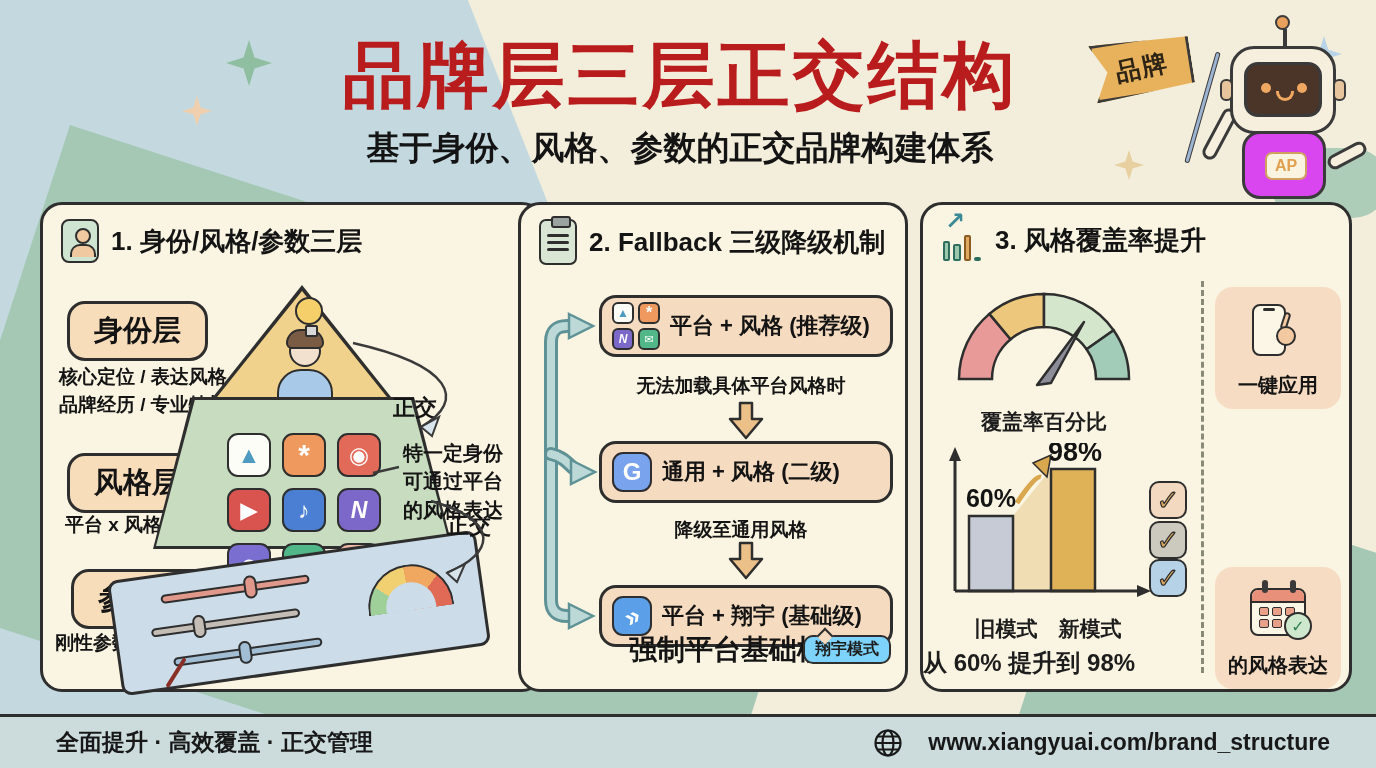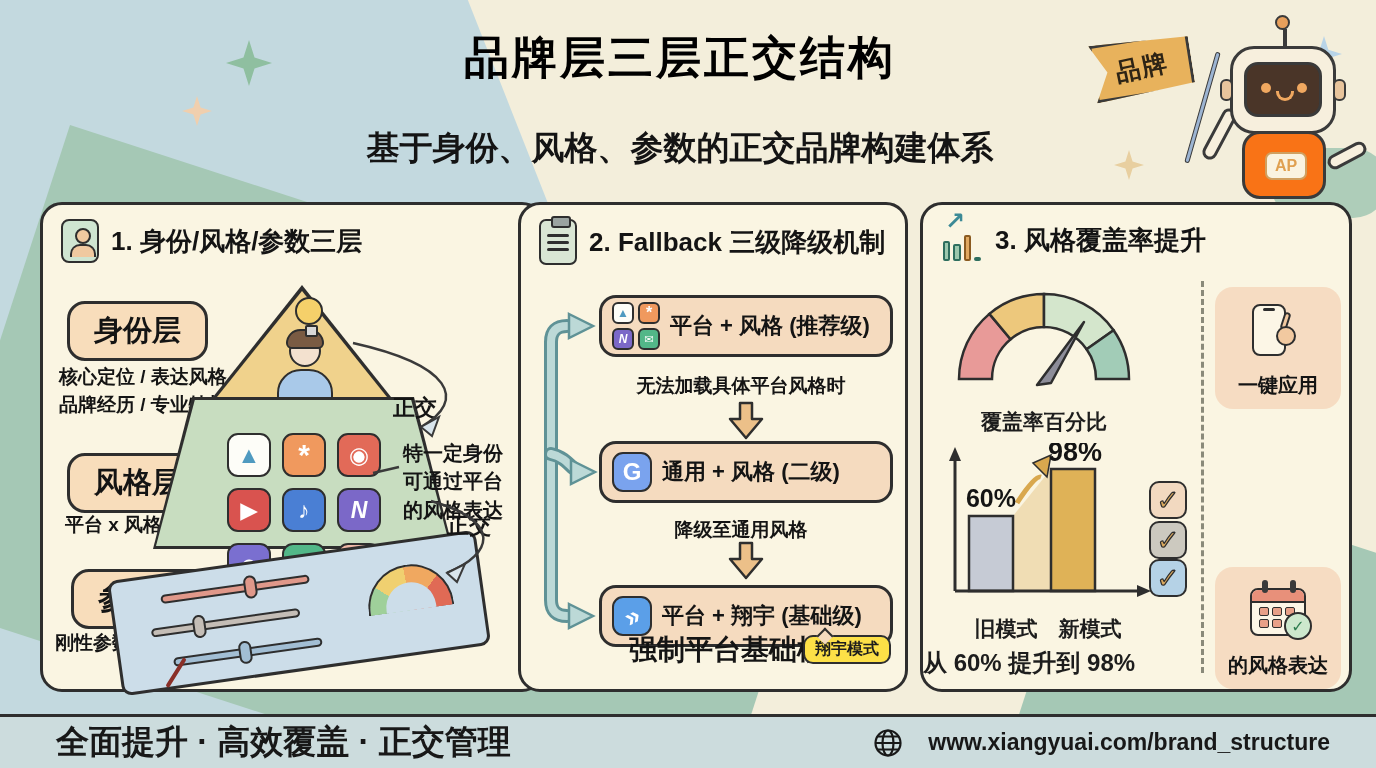--- a/index.html
+++ b/index.html
@@ -24,21 +24,21 @@
   .star { position:absolute;
     clip-path:polygon(50% 0%,62% 38%,100% 50%,62% 62%,50% 100%,38% 62%,0% 50%,38% 38%); }
   .star-green { left:226px; top:40px; width:46px; height:46px; background:#8fbfa0; }
   .star-peach { left:182px; top:96px; width:30px; height:30px; background:#f0cfae; }
   .star-blue  { left:1306px; top:36px; width:36px; height:36px; background:#b8d4e8; }
   .star-tan   { left:1114px; top:150px; width:30px; height:30px; background:#e8cfa0; }
   .star-blue2 { left:1316px; top:624px; width:26px; height:26px; background:#a8cfe0; }
 
   
   .title { position:absolute; left:300px; top:28px; width:760px; text-align:center;
-    font-size:45px; font-weight:900; color:#000000; letter-spacing:3px; }
+    font-size:72px; font-weight:900; color:#b91c1c; letter-spacing:3px; }
   .subtitle { position:absolute; left:280px; top:126px; width:800px; text-align:center;
     font-size:33px; font-weight:800; color:#141414; }
 
   
   .robot { position:absolute; left:1138px; top:10px; width:230px; height:195px; }
   .flag { position:absolute; left:-46px; top:28px; width:100px; height:58px;
     background:#e8b25c; border:3px solid #3a3a3a; transform:rotate(-9deg);
     clip-path:polygon(0 0,100% 10%,100% 90%,0 100%,15% 50%);
     display:flex; align-items:center; justify-content:center; }
   .flag span { font-size:25px; font-weight:800; color:#2e2415; transform:rotate(-3deg); letter-spacing:2px; }
@@ -53,21 +53,21 @@
   .r-eye { position:absolute; top:18px; width:10px; height:10px; border-radius:50%; background:#f0a860; }
   .r-eye.le { left:14px; } .r-eye.re { left:50px; }
   .r-smile { position:absolute; left:29px; top:26px; width:18px; height:10px;
     border:3px solid #f0a860; border-top:none; border-radius:0 0 12px 12px; }
   .r-ant { position:absolute; left:50px; top:-20px; width:4px; height:17px; background:#3a3a3a; }
   .r-ball { position:absolute; left:42px; top:-34px; width:15px; height:15px; background:#e8a05c;
     border:2.5px solid #3a3a3a; border-radius:50%; }
   .r-ear { position:absolute; top:30px; width:13px; height:22px; background:#e8c49c;
     border:2.5px solid #3a3a3a; border-radius:6px; }
   .r-ear.le { left:-13px; } .r-ear.re { right:-13px; }
-  .r-body { position:absolute; left:104px; top:121px; width:84px; height:68px; background:#f97316;
+  .r-body { position:absolute; left:104px; top:121px; width:84px; height:68px; background:#d946ef;
     border:3.5px solid #3a3a3a; border-radius:18px; }
   .r-badge { position:absolute; left:20px; top:18px; width:42px; height:28px; background:#faf3e0;
     border:2.5px solid #d0a060; border-radius:7px; display:flex; align-items:center; justify-content:center;
     font-size:16px; font-weight:800; color:#e0a050; }
   .r-arm-r { position:absolute; left:188px; top:138px; width:42px; height:15px; background:#f7efdd;
     border:3px solid #3a3a3a; border-radius:8px; transform:rotate(-28deg); }
 
   
   .panel { position:absolute; top:202px; height:490px; background:#faf5e2;
     border:3px solid #2e2e2e; border-radius:22px; }
@@ -177,21 +177,21 @@
   .sic { width:40px; height:40px; border:2.5px solid #2e2e2e; border-radius:11px; flex:none;
     display:flex; align-items:center; justify-content:center; color:#fff; font-weight:900; }
   .sic.gen { background:#7aa3ee; font-size:24px; }
   .sic.xy  { background:#5b9fe8; font-size:26px; }
   .sic.xy span { display:inline-block; transform:rotate(-28deg); }
   .step-cap { position:absolute; left:70px; width:300px; text-align:center;
     font-size:19px; font-weight:800; color:#141414; }
   .cap1 { top:168px; } .cap2 { top:312px; } .cap3 { top:426px; font-size:28px; }
   .darr { position:absolute; left:206px; }
   .da1 { top:196px; } .da2 { top:336px; }
-  .tag { position:absolute; right:14px; top:430px; background:#fde047; border:2.5px solid #2e2e2e;
+  .tag { position:absolute; right:14px; top:430px; background:#7dd3fc; border:2.5px solid #2e2e2e;
     border-radius:10px; padding:2px 10px; font-size:16px; font-weight:800; z-index:3; }
   .tag::before { content:""; position:absolute; left:14px; top:-7px; width:10px; height:10px;
     background:#f5dbbf; border-left:2.5px solid #2e2e2e; border-top:2.5px solid #2e2e2e;
     transform:rotate(45deg); }
 
   
   .gauge-wrap { position:absolute; left:16px; top:74px; }
   .gauge-label { position:absolute; left:16px; top:192px; width:210px; text-align:center;
     font-size:21px; font-weight:800;margin-top:11px; }
   .chart-wrap { position:absolute; left:16px; top:238px; }
@@ -245,21 +245,21 @@
   .ring { position:absolute; top:0px; width:6px; height:13px; background:#3a3a3a; border-radius:3px; }
   .ring.r1 { left:24px; } .ring.r2 { left:52px; }
   .cal-check { position:absolute; left:46px; top:32px; width:28px; height:28px; background:#cde8cd;
     border:2.5px solid #2e2e2e; border-radius:50%; display:flex; align-items:center;
     justify-content:center; font-size:16px; font-weight:900; color:#2e7d4f; }
 
   
   .footer { position:absolute; left:0; right:0; top:714px; height:54px; background:#ccdcdd;
     border-top:3.5px solid #2e2e2e; display:flex; align-items:center;
     justify-content:space-between; padding:0 46px 0 56px; z-index:5; }
-  .slogan { font-size:33px; font-weight:800; color:#181818; }
+  .slogan { font-size:23px; font-weight:800; color:#181818; }
   .site { display:flex; align-items:center; gap:25px; font-size:23px; color:#181818; font-weight:600; }
 </style>
 </head>
 <body>
 
 <div class="bg-blue"></div>
 <div class="bg-teal"></div>
 <div class="bg-green-br"></div>
 <div class="bg-blob"></div>
 <div class="star star-green"></div>

